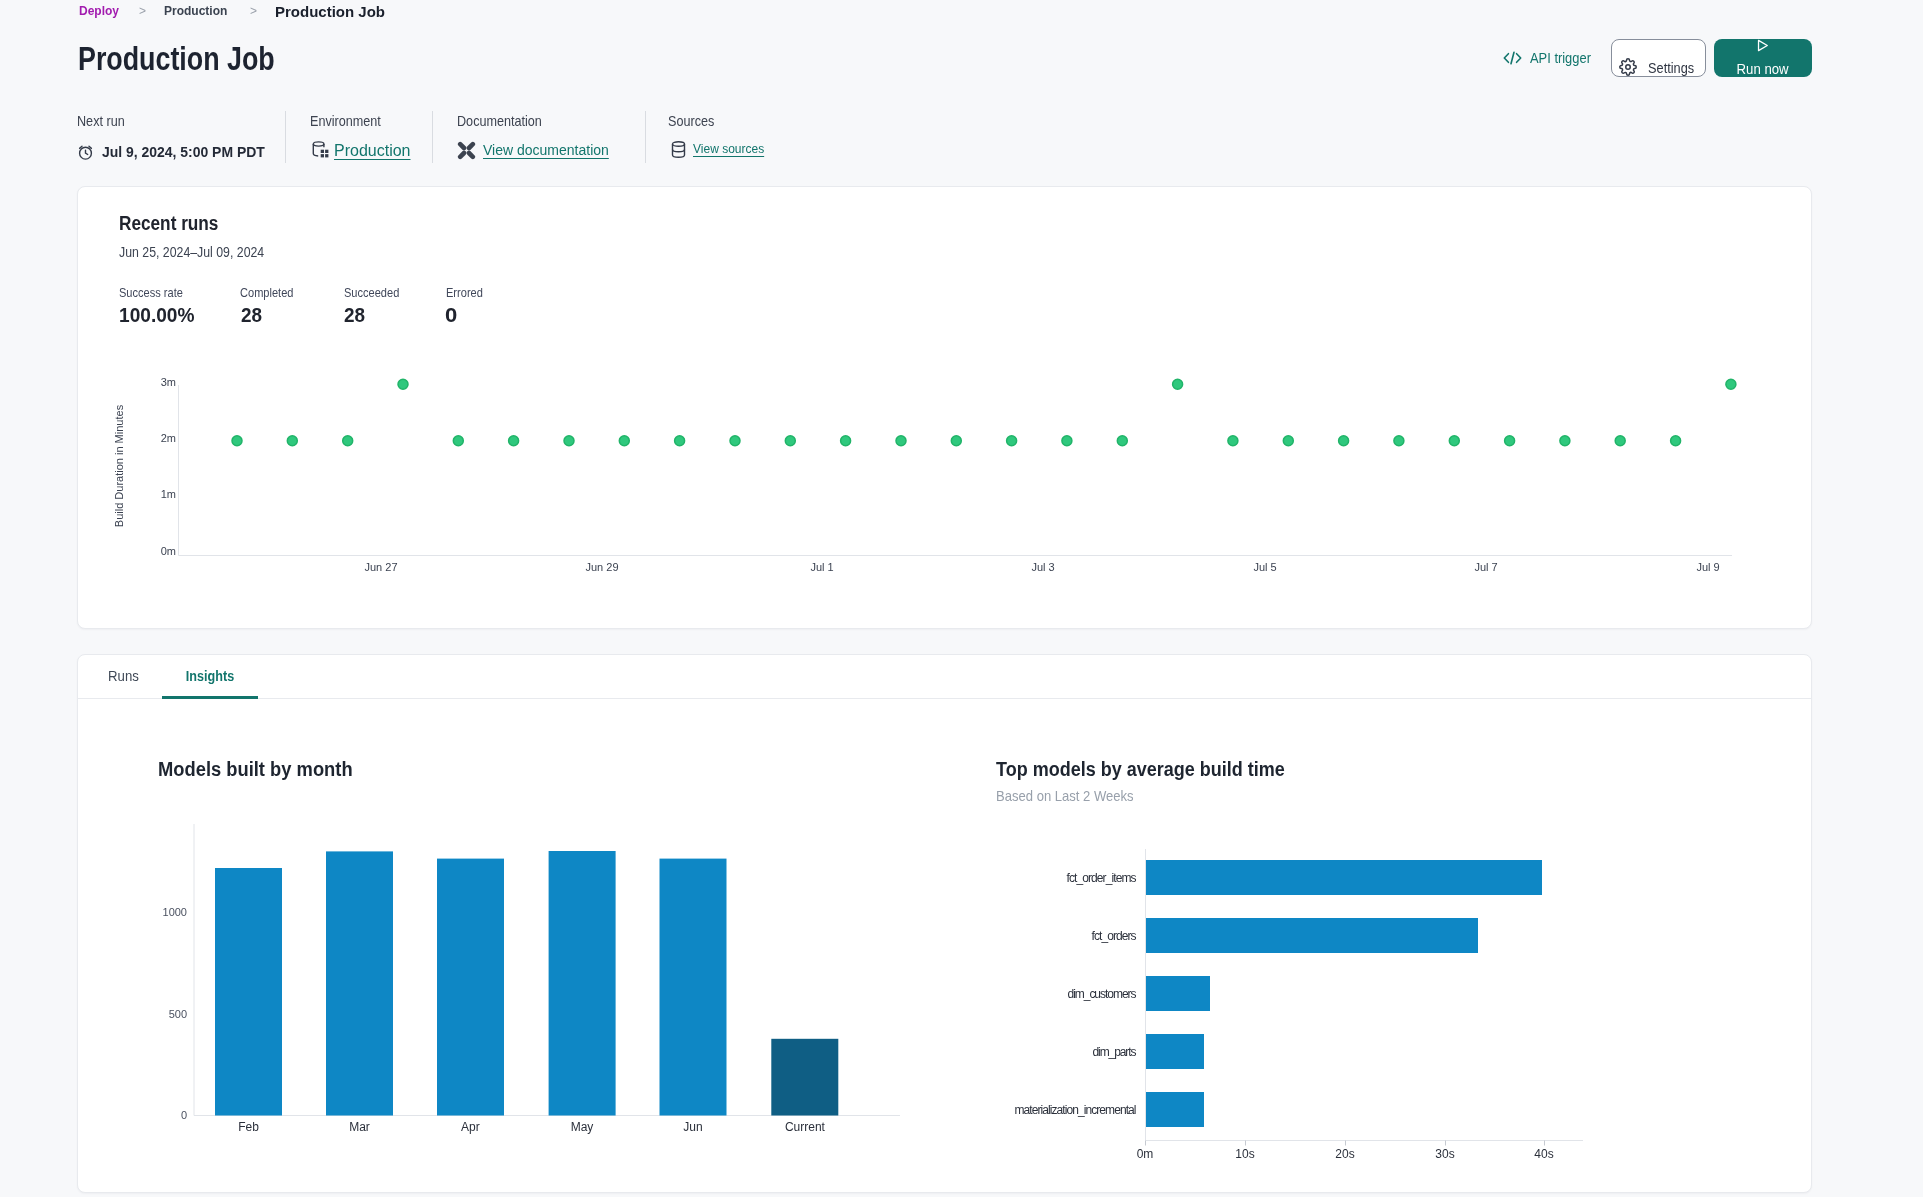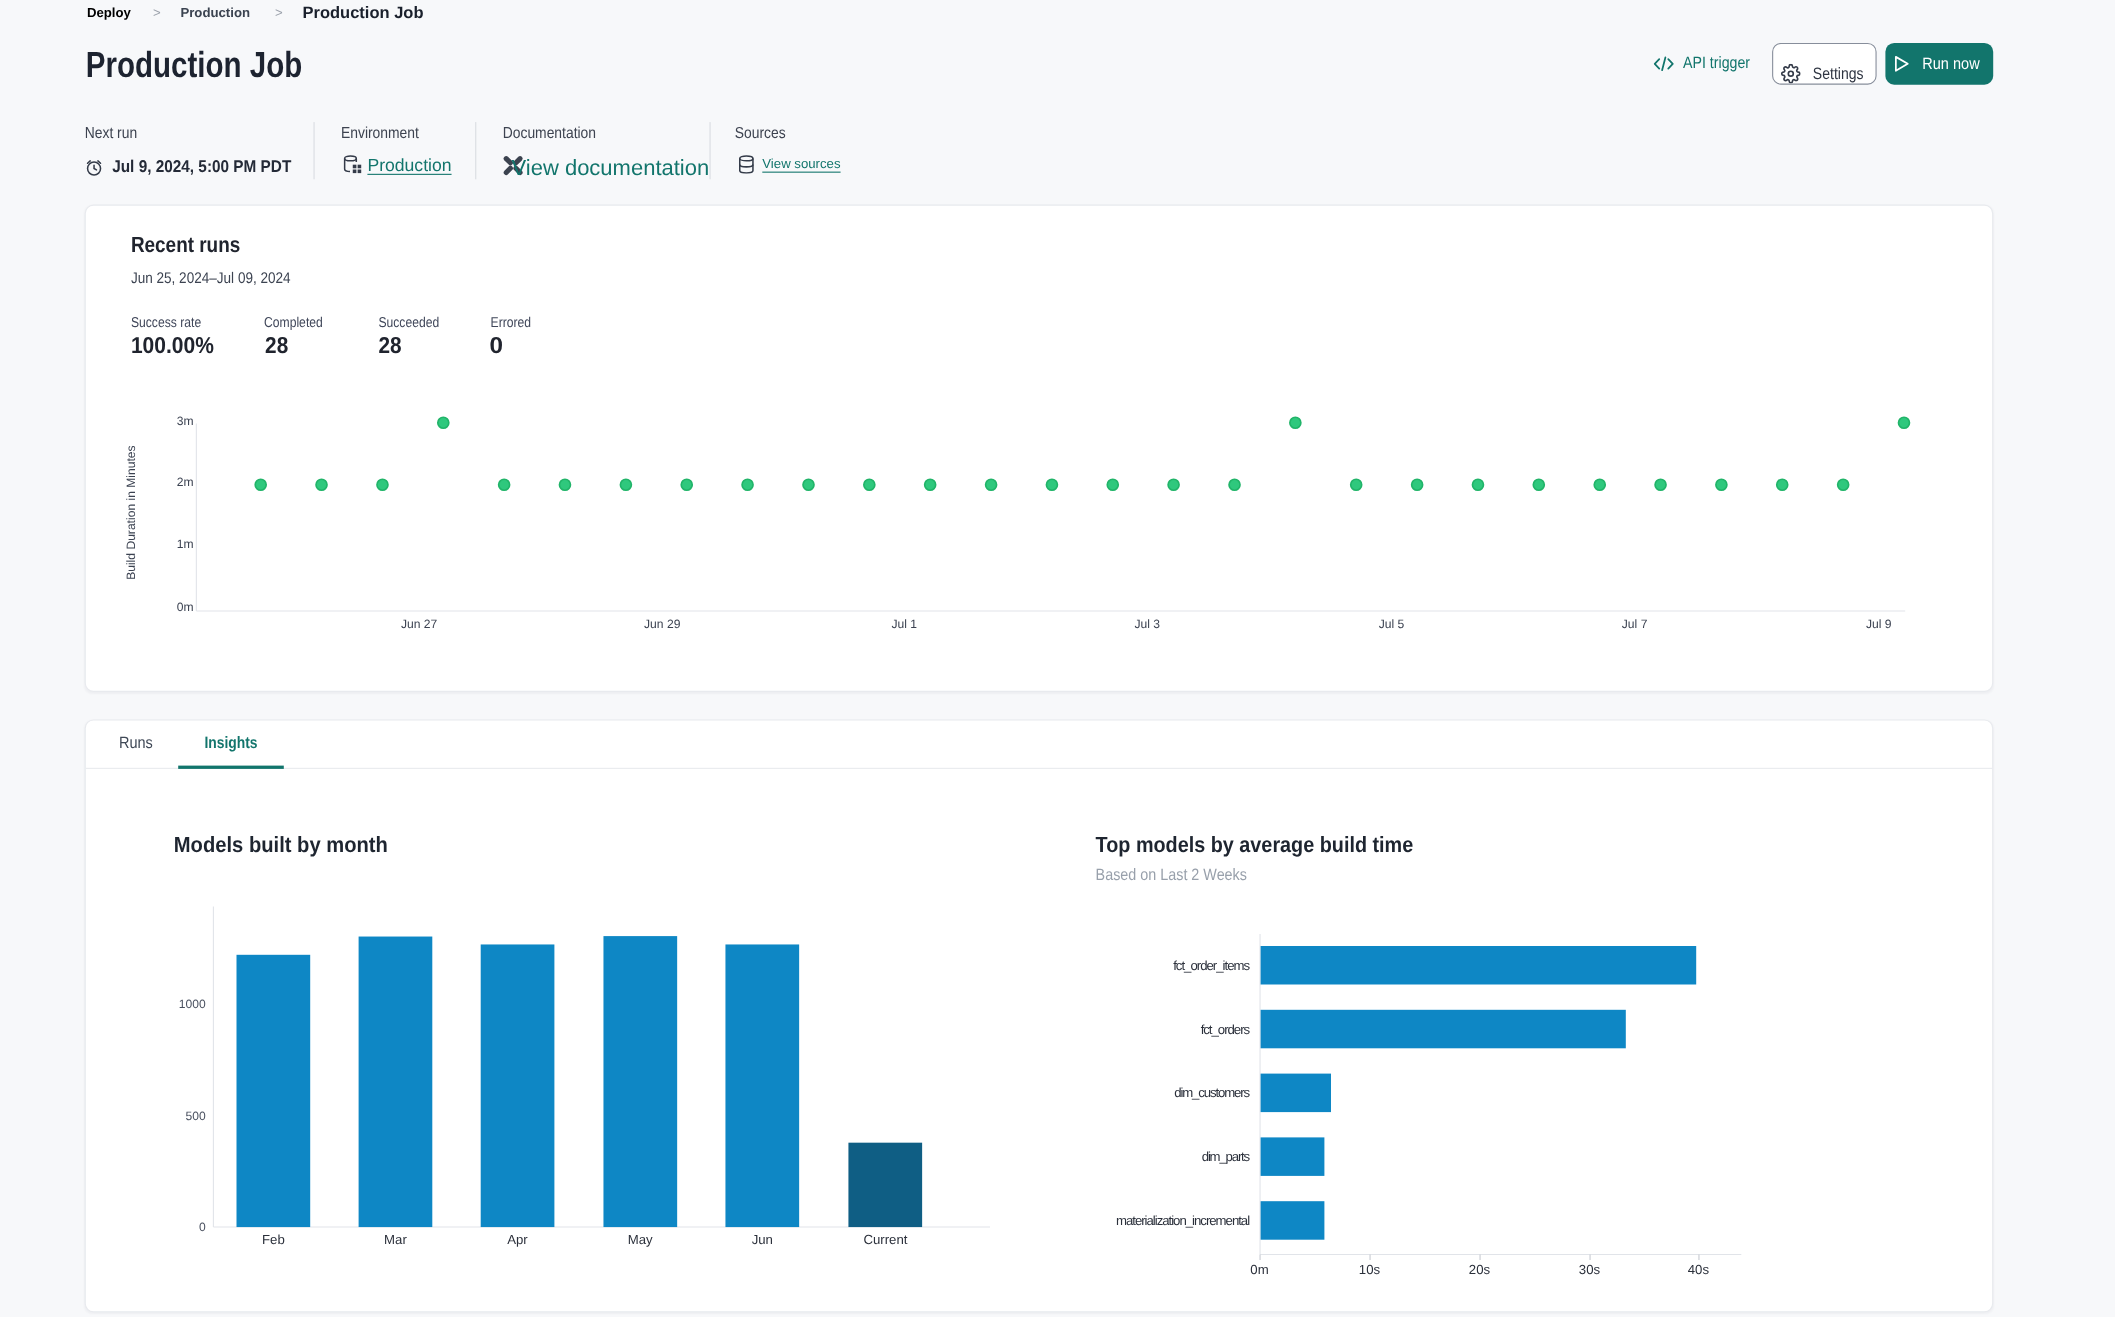--- a/index.html
+++ b/index.html
@@ -4,21 +4,21 @@
 <style>
   * { margin:0; padding:0; box-sizing:border-box; }
   html,body { width:1923px; height:1197px; background:#f7f8fa; font-family:"Liberation Sans", sans-serif; overflow:hidden; position:relative; }
   .abs { position:absolute; }
   .teal { color:#12756c; }
   .card { position:absolute; background:#fff; border:1px solid #e8eaee; border-radius:8px; box-shadow:0 1px 2px rgba(16,24,40,.04); }
 </style>
 </head>
 <body>
 
-<div class="abs" style="left:79px; top:4px; font-size:12px; color:#000000; font-weight:700;">Deploy</div>
+<div class="abs" style="left:79px; top:4px; font-size:12px; color:#a21caf; font-weight:700;">Deploy</div>
 <div class="abs" style="left:139px; top:4px; font-size:12px; color:#9aa0aa;">&gt;</div>
 <div class="abs" style="left:164px; top:4px; font-size:12px; color:#3b4350; font-weight:700;">Production</div>
 <div class="abs" style="left:250px; top:4px; font-size:12px; color:#9aa0aa;">&gt;</div>
 <div class="abs" style="left:275px; top:3px; font-size:15px; color:#1a202c; font-weight:700;">Production Job</div>
 
 <div class="abs" style="left:78px; top:40px; font-size:33px; color:#1d2330; font-weight:700; transform:scaleX(.813); transform-origin:0 0;">Production Job</div>
 
 <svg class="abs" style="left:1503px; top:51px;" width="19" height="14" viewBox="0 0 19 14" fill="none" stroke="#12756c" stroke-width="1.6" stroke-linecap="round" stroke-linejoin="round">
   <path d="M5.4 2.7 L1.3 7 L5.4 11.3"></path>
   <path d="M13.6 2.7 L17.7 7 L13.6 11.3"></path>
@@ -27,21 +27,21 @@
 <div class="abs teal" style="left:1530px; top:49px; font-size:15px; transform:scaleX(.86); transform-origin:0 0;">API trigger</div>
 
 <div class="abs" style="left:1611px; top:39px; width:95px; height:38px; background:#fff; border:1px solid #878e9b; border-radius:8px; display:flex; align-items:flex-end; justify-content:center; gap:7px;">
   <svg width="18" height="18" viewBox="0 0 24 24" fill="none" stroke="#343b49" stroke-width="2" stroke-linecap="round" stroke-linejoin="round">
       <circle cx="12" cy="12" r="3"></circle>
       <path d="M19.4 15a1.65 1.65 0 0 0 .33 1.82l.06.06a2 2 0 0 1 0 2.83 2 2 0 0 1-2.83 0l-.06-.06a1.65 1.65 0 0 0-1.82-.33 1.65 1.65 0 0 0-1 1.51V21a2 2 0 0 1-2 2 2 2 0 0 1-2-2v-.09A1.65 1.65 0 0 0 9 19.4a1.65 1.65 0 0 0-1.82.33l-.06.06a2 2 0 0 1-2.83 0 2 2 0 0 1 0-2.83l.06-.06a1.65 1.65 0 0 0 .33-1.82 1.65 1.65 0 0 0-1.51-1H3a2 2 0 0 1-2-2 2 2 0 0 1 2-2h.09A1.65 1.65 0 0 0 4.6 9a1.65 1.65 0 0 0-.33-1.82l-.06-.06a2 2 0 0 1 0-2.83 2 2 0 0 1 2.83 0l.06.06a1.65 1.65 0 0 0 1.82.33H9a1.65 1.65 0 0 0 1-1.51V3a2 2 0 0 1 2-2 2 2 0 0 1 2 2v.09a1.65 1.65 0 0 0 1 1.51 1.65 1.65 0 0 0 1.82-.33l.06-.06a2 2 0 0 1 2.83 0 2 2 0 0 1 0 2.83l-.06.06a1.65 1.65 0 0 0-.33 1.82V9a1.65 1.65 0 0 0 1.51 1H21a2 2 0 0 1 2 2 2 2 0 0 1-2 2h-.09a1.65 1.65 0 0 0-1.51 1z"></path>
     </svg>
   <span style="font-size:15px; color:#2f3542; display:inline-block; transform:scaleX(.85);">Settings</span>
 </div>
 
-<div class="abs" style="left:1714px; top:39px; width:98px; height:38px; background:#12756c; border-radius:8px; display:flex; align-items:center; justify-content:center; gap:8px;">
+<div class="abs" style="left:1714px; top:39px; width:98px; height:38px; background:#12756c; border-radius:8px; display:flex; align-items:center; justify-content:center; gap:8px;flex-direction:column;">
   <svg width="14" height="16" viewBox="0 0 14 16" fill="none" stroke="#fff" stroke-width="1.6" stroke-linejoin="round">
       <path d="M1.5 1.7 L12.3 8 L1.5 14.3 Z"></path>
     </svg>
   <span style="font-size:15px; color:#fff; display:inline-block; transform:scaleX(.88);">Run now</span>
 </div>
 
 <div class="abs" style="left:77px; top:113px; font-size:14.5px; color:#3d4350; transform:scaleX(.87); transform-origin:0 0;">Next run</div>
 <div class="abs" style="left:310px; top:113px; font-size:14.5px; color:#3d4350; transform:scaleX(.87); transform-origin:0 0;">Environment</div>
 <div class="abs" style="left:457px; top:113px; font-size:14.5px; color:#3d4350; transform:scaleX(.87); transform-origin:0 0;">Documentation</div>
 <div class="abs" style="left:668px; top:113px; font-size:14.5px; color:#3d4350; transform:scaleX(.87); transform-origin:0 0;">Sources</div>
@@ -72,21 +72,21 @@
   </g>
 </svg>
 <a class="abs teal" style="left:334px; top:142px; font-size:16px; text-decoration:underline; text-underline-offset:3px;">Production</a>
 
 <svg class="abs" style="left:457px; top:141px;" width="19" height="19" viewBox="0 0 19 19" fill="none" stroke="#3c434f" stroke-width="4.6" stroke-linecap="round">
   <path d="M3.2 3.2 L7 7"></path>
   <path d="M15.8 3.2 L12 7"></path>
   <path d="M15.8 15.8 L12 12"></path>
   <path d="M3.2 15.8 L7 12"></path>
 </svg>
-<a class="abs teal" style="left:465px; top:142px; font-size:20px; text-underline-offset:3px;">View documentation</a>
+<a class="abs teal" style="left:483px; top:142px; font-size:14px; text-decoration:underline; text-underline-offset:3px;">View documentation</a>
 
 <svg class="abs" style="left:671px; top:141px;" width="15" height="17" viewBox="0 0 15 17" fill="none" stroke="#343b49" stroke-width="1.4">
   <ellipse cx="7.5" cy="3" rx="6" ry="2.2"></ellipse>
   <path d="M1.5 3 V8.5 C1.5 9.7 4.2 10.7 7.5 10.7 C10.8 10.7 13.5 9.7 13.5 8.5 V3"></path>
   <path d="M1.5 8.5 V14 C1.5 15.2 4.2 16.2 7.5 16.2 C10.8 16.2 13.5 15.2 13.5 14 V8.5"></path>
 </svg>
 <a class="abs teal" style="left:693px; top:142px; font-size:12px; text-decoration:underline; text-underline-offset:3px;">View sources</a>
 
 <div class="card" style="left:77px; top:186px; width:1735px; height:443px;"></div>
 <div class="abs" style="left:119px; top:212px; font-size:20px; color:#20242e; font-weight:700; transform:scaleX(.86); transform-origin:0 0;">Recent runs</div>

